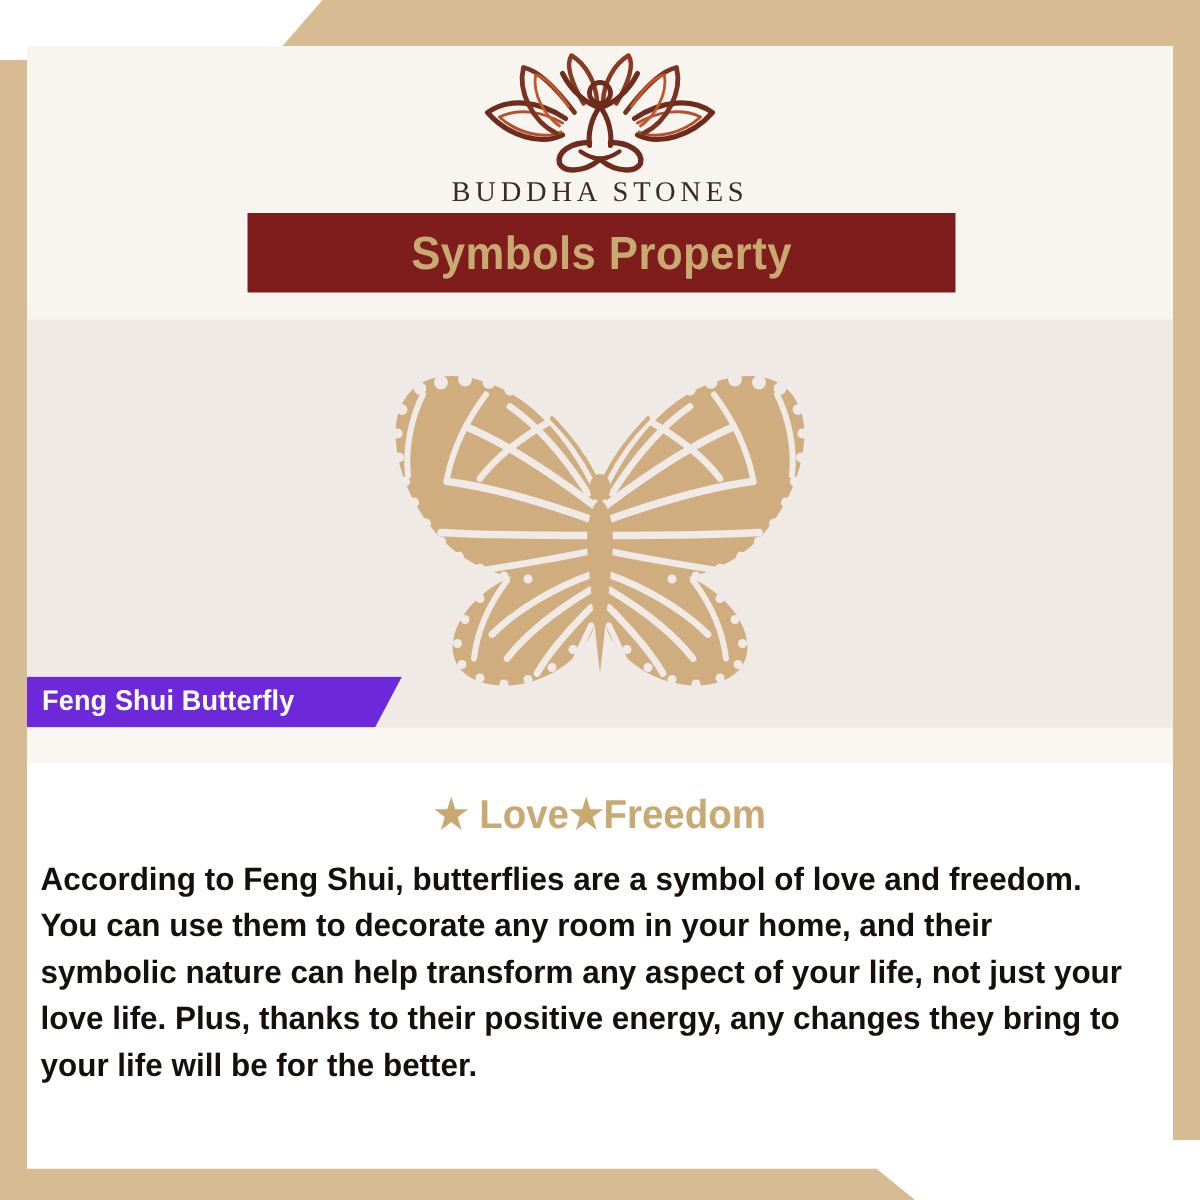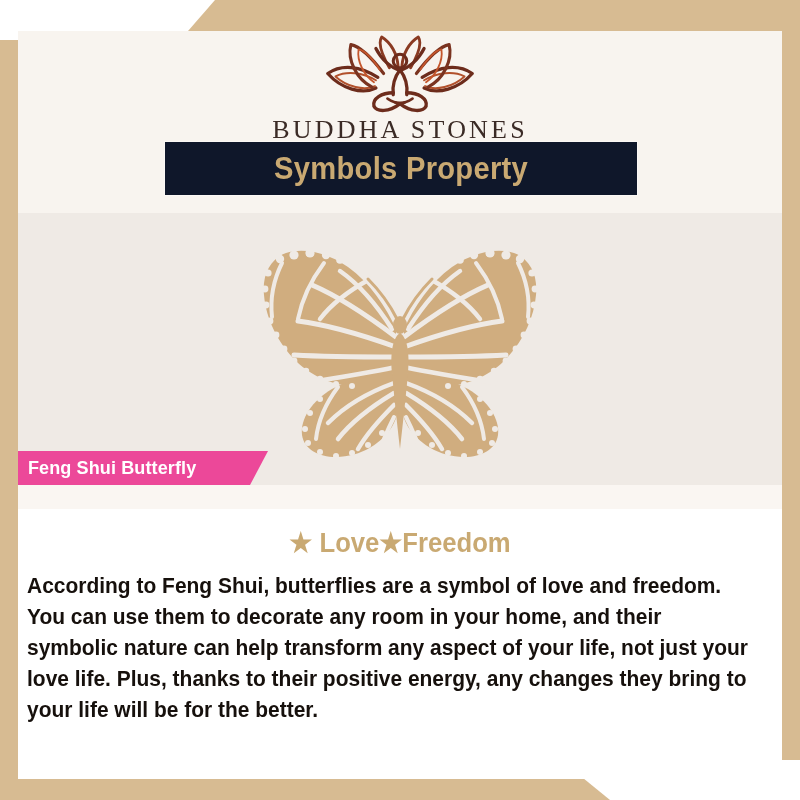--- a/index.html
+++ b/index.html
@@ -86,34 +86,34 @@
     padding-top: 4px;
   }
   .logo-mark {
     width: 170px;
     height: 82px;
     display: block;
   }
   .logo-wordmark {
     margin-top: 1px;
     font-family: "Liberation Serif", serif;
-    font-size: 26px;
+    font-size: 19px;
     letter-spacing: 3.2px;
     color: #3b2b26;
     font-weight: 400;
   }
 
   
   .title-band {
     position: absolute;
     left: 147px;
     top: 111px;
     width: 472px;
     height: 53px;
-    background: #0f172a;
+    background: #7f1d1d;
     display: flex;
     align-items: center;
     justify-content: center;
     box-shadow: 0 0 0 1px #fbf8f5;
   }
   .title-text {
     font-family: "Liberation Sans Narrow", "Liberation Sans", sans-serif;
     font-size: 31px;
     font-weight: bold;
     color: #c9a972;
@@ -139,21 +139,21 @@
     display: block;
   }
 
   
   .tag-banner {
     position: absolute;
     top: 420px;
     left: 0;
     width: 250px;
     height: 34px;
-    background: #ec4899;
+    background: #6d28d9;
     clip-path: polygon(0 0, 250px 0, 232px 34px, 0 34px);
     display: flex;
     align-items: center;
     z-index: 5;
   }
   .tag-text {
     margin-left: 10px;
     font-family: "Liberation Sans Narrow", "Liberation Sans", sans-serif;
     font-size: 19px;
     font-weight: bold;

